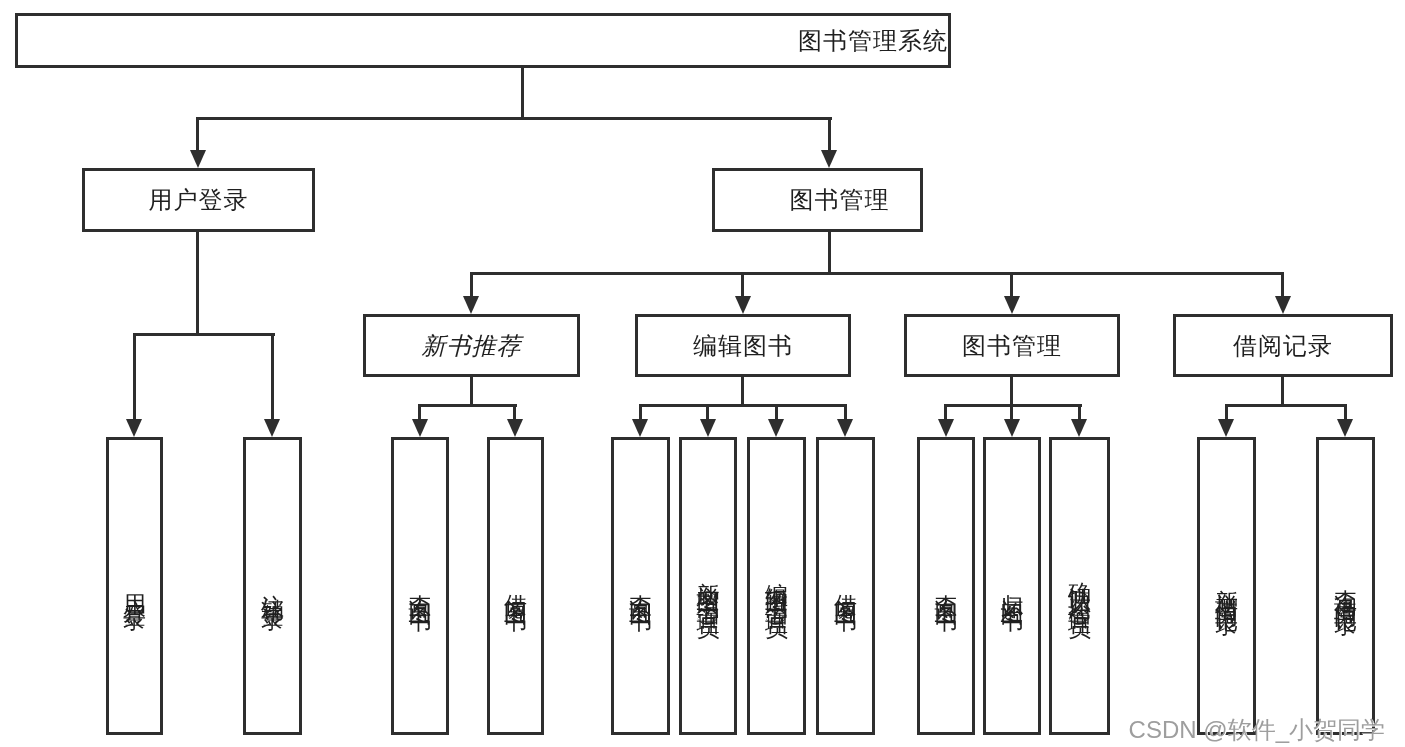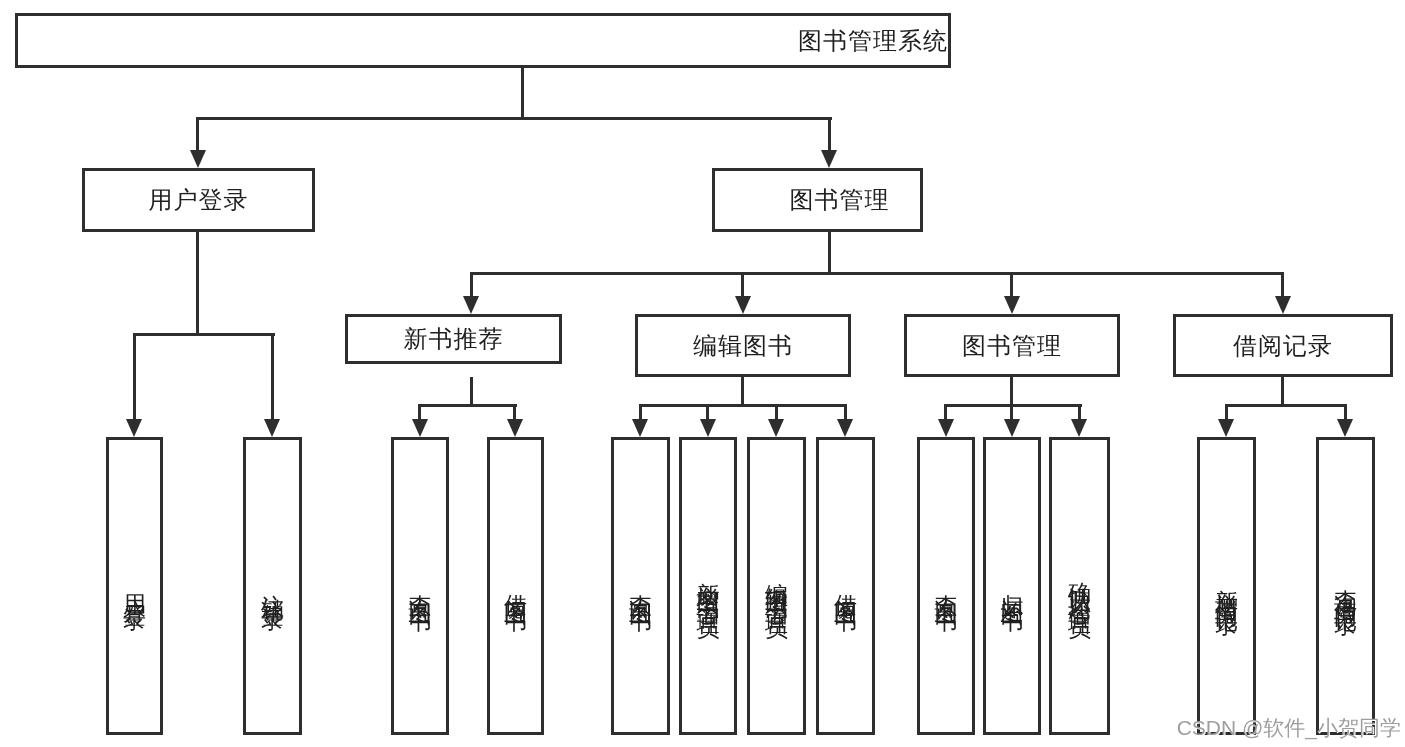--- a/index.html
+++ b/index.html
@@ -58,22 +58,22 @@
     position: absolute;
     width: 0;
     height: 0;
     border-left: 8px solid transparent;
     border-right: 8px solid transparent;
     border-top: 18px solid var(--line);
   }
   .watermark {
     position: absolute;
     top: 714px;
-    right: 4px;
-    font-size: 21px;
+    right: 20px;
+    font-size: 24px;
     color: var(--watermark);
     text-shadow: 1px 1px 0 #ffffff;
     white-space: nowrap;
     z-index: 10;
   }
 </style>
 </head>
 <body>
 
 <div class="canvas">
@@ -107,21 +107,21 @@
   <div class="hline" style="left:470px;top:272px;width:814px;"></div>
   <div class="vline" style="left:470px;top:274px;height:24px;"></div>
   <div class="arrow" style="left:463px;top:296px;"></div>
   <div class="vline" style="left:741px;top:274px;height:24px;"></div>
   <div class="arrow" style="left:735px;top:296px;"></div>
   <div class="vline" style="left:1010px;top:274px;height:24px;"></div>
   <div class="arrow" style="left:1004px;top:296px;"></div>
   <div class="vline" style="left:1281px;top:274px;height:24px;"></div>
   <div class="arrow" style="left:1275px;top:296px;"></div>
 
-  <div class="box h" style="left:345px;top:314px;width:217px;height:50px;">
+  <div class="box h" style="left:363px;top:314px;width:217px;height:63px;font-style:italic;">
     <span>新书推荐</span>
   </div>
   <div class="box h" style="left:635px;top:314px;width:216px;height:63px;">
     <span>编辑图书</span>
   </div>
   <div class="box h" style="left:904px;top:314px;width:216px;height:63px;">
     <span>图书管理</span>
   </div>
   <div class="box h" style="left:1173px;top:314px;width:220px;height:63px;">
     <span>借阅记录</span>

